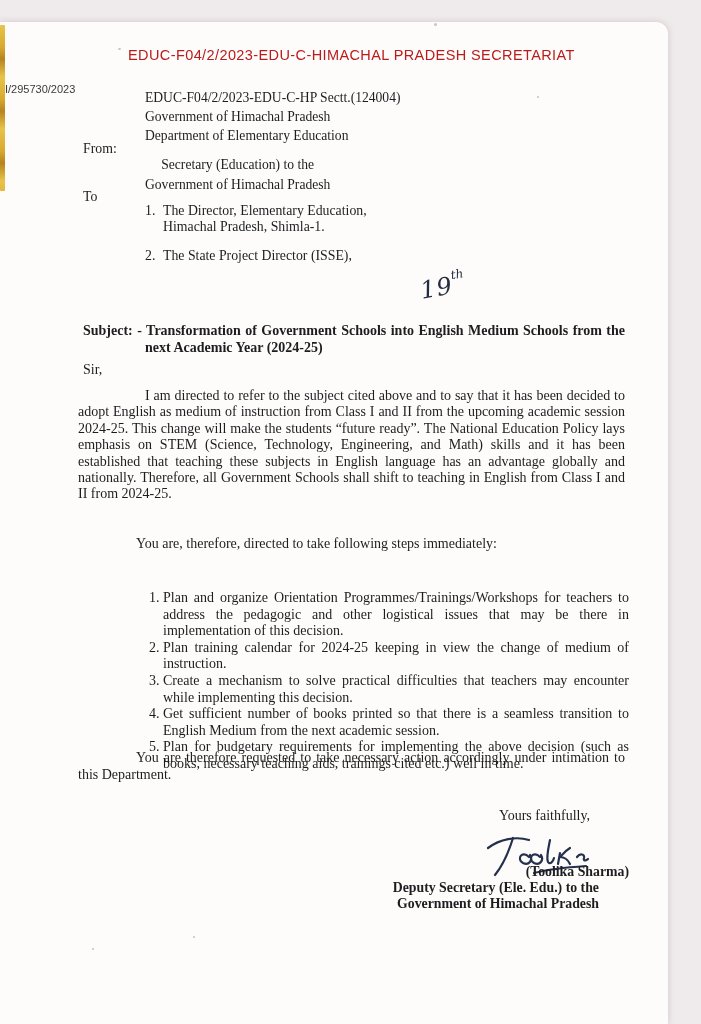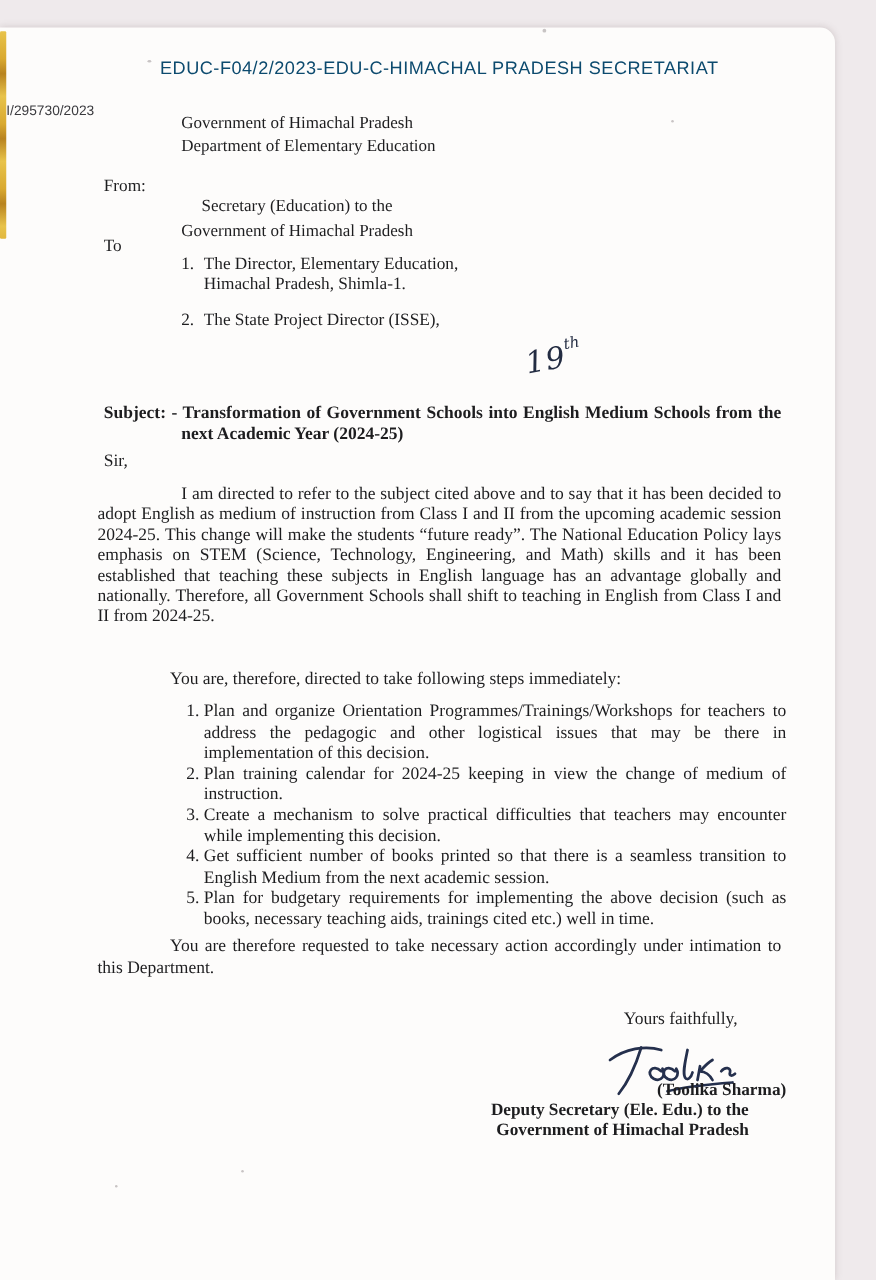--- a/index.html
+++ b/index.html
@@ -29,21 +29,21 @@
       #e8c34a 0px, #d9a92f 22px, #b8831f 34px, #e8c34a 52px);
     border-radius: 1px;
   }
   .abs { position: absolute; }
   .sans { font-family: "Liberation Sans", sans-serif; }
   .bold { font-weight: bold; }
 
   .header-line {
     left: 128px; top: 25px;
     font-size: 14.5px; letter-spacing: 0.4px;
-    color: #0c4a6e;
+    color: #b91c1c;
   }
   .file-ref {
     left: 5px; top: 61px;
     font-size: 11px; color: #3a3a3e;
   }
   .office-block {
     left: 145px; top: 66px;
     font-size: 13.6px; line-height: 19px;
   }
   .from-label { left: 83px; top: 119px; font-size: 13.8px; }
@@ -78,21 +78,21 @@
   }
   .salutation { left: 83px; top: 340px; font-size: 14px; }
 
   .para-1 {
     left: 78px; top: 366px; width: 547px;
     font-size: 14px; line-height: 16.4px;
     text-align: justify; text-indent: 67px;
   }
   .steps-intro { left: 136px; top: 514px; font-size: 14px; }
   .steps-list {
-    left: 137px; top: 540px; width: 492px;
+    left: 137px; top: 568px; width: 492px;
     font-size: 14px; line-height: 16.6px;
   }
   .steps-list ol { list-style: decimal; list-style-position: outside; padding-left: 26px; }
   .steps-list li { text-align: justify; }
   .closing-para {
     left: 78px; top: 728px; width: 547px;
     font-size: 14px; line-height: 16.5px;
     text-align: justify; text-indent: 58px;
   }
   .valediction { left: 499px; top: 786px; font-size: 14px; }
@@ -115,20 +115,21 @@
 <body>
 
 <div class="stage">
   <div class="paper">
     <div class="tape"></div>
 
     <div class="abs header-line sans">EDUC-F04/2/2023-EDU-C-HIMACHAL PRADESH SECRETARIAT</div>
     <div class="abs file-ref sans">I/295730/2023</div>
 
     <div class="abs office-block">
+      <div>EDUC-F04/2/2023-EDU-C-HP Sectt.(124004)</div>
       <div>Government of Himachal Pradesh</div>
       <div>Department of Elementary Education</div>
     </div>
 
     <div class="abs from-label">From:</div>
     <div class="abs from-block">
       <div>Secretary (Education) to the</div>
       <div>Government of Himachal Pradesh</div>
     </div>
 

